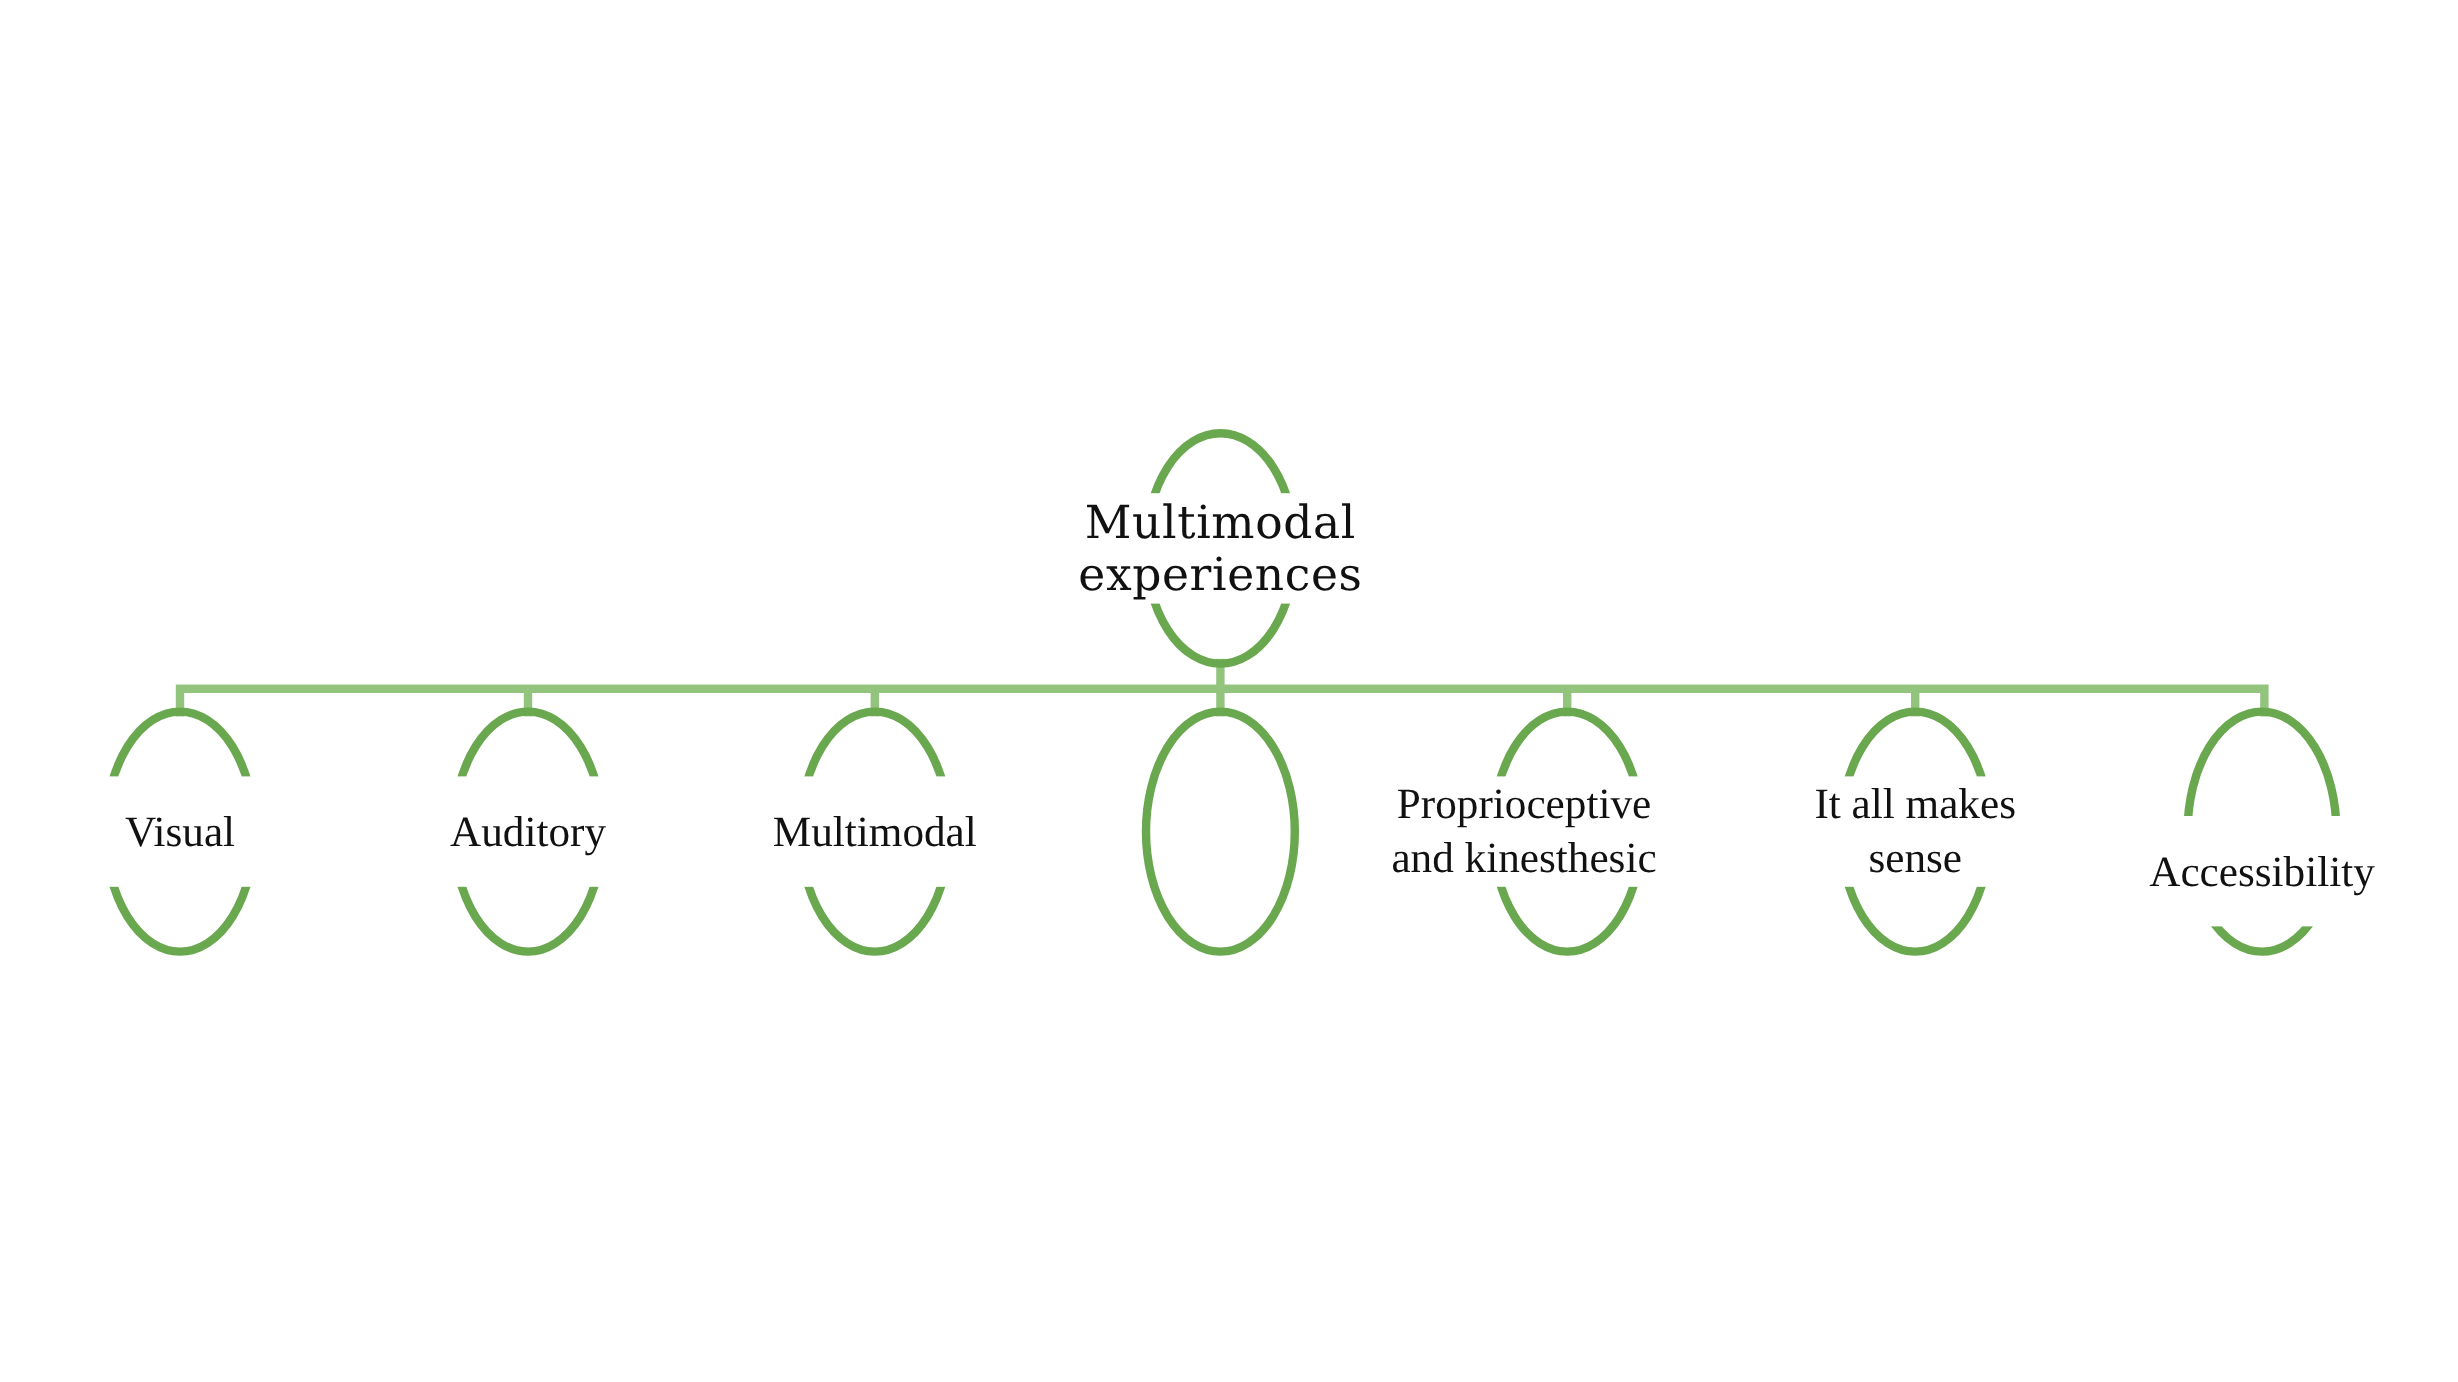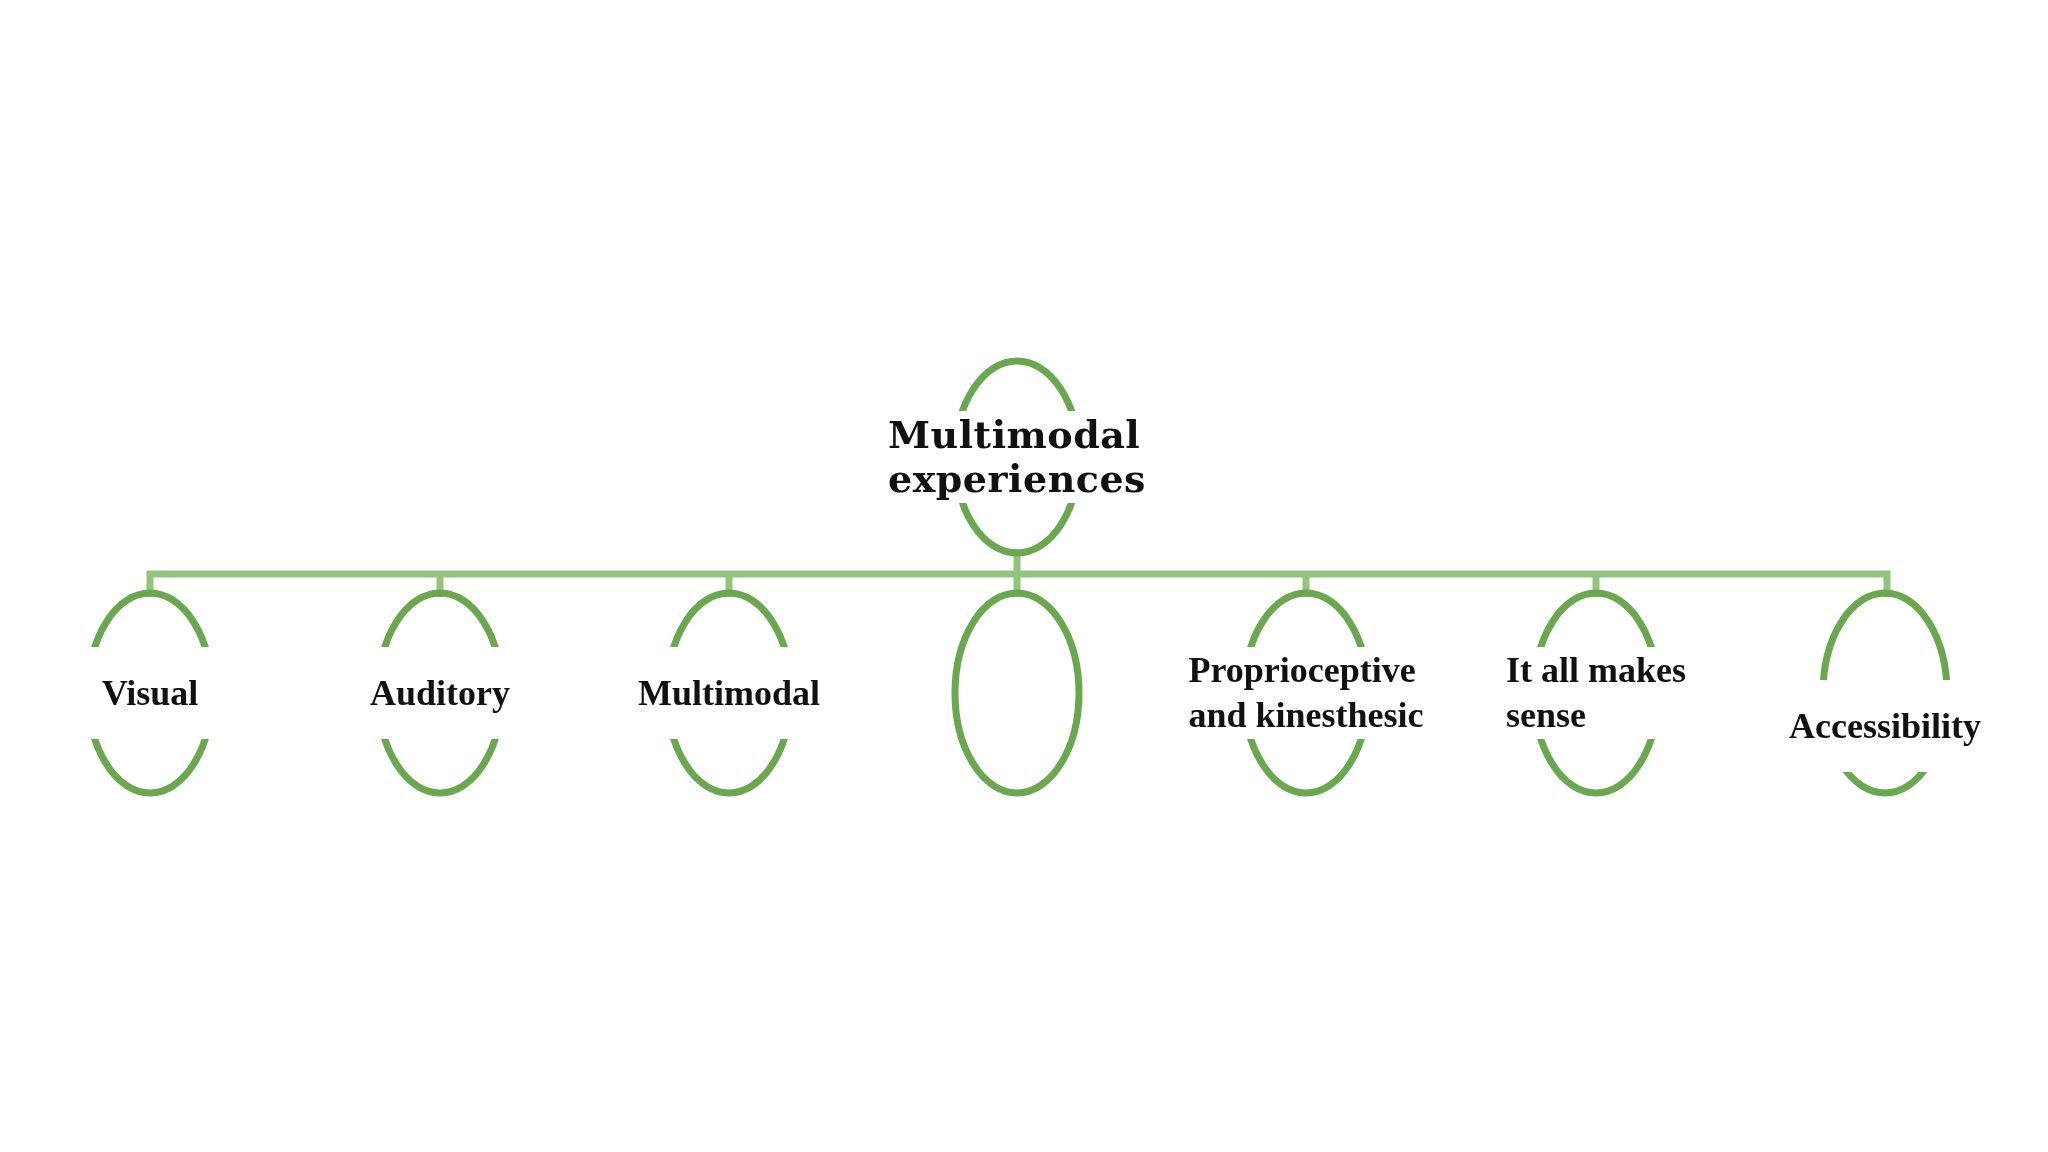--- a/index.html
+++ b/index.html
@@ -40,24 +40,24 @@
     position: absolute;
     transform: translateX(-50%);
     height: 92px;
     min-width: 172px;
     padding: 0 14px;
     display: flex;
     align-items: center;
     justify-content: center;
     background: var(--bg);
     color: var(--text);
-    font-weight: bold;
+    font-weight: normal;
     font-size: 36px;
     line-height: 45px;
-    text-align: left;
+    text-align: center;
     white-space: pre;
   }
   .node-label.root {
     font-family: "DejaVu Serif", serif;
     font-size: 38px;
     line-height: 44px;
     letter-spacing: 0.5px;
   }
 </style>
 </head>
@@ -86,19 +86,19 @@
     <ellipse class="node-ellipse" cx="1596" cy="693" rx="62" ry="100"></ellipse>
     <ellipse class="node-ellipse" cx="1885" cy="693" rx="62" ry="100"></ellipse>
   </svg>
 
   <div class="node-label root" style="left:1017px; top:411px;">Multimodal
 experiences</div>
 
   <div class="node-label" style="left:440px;  top:647px;">Auditory</div>
   <div class="node-label" style="left:150px;  top:647px;">Visual</div>
   <div class="node-label" style="left:729px;  top:647px;">Multimodal</div>
-  <div class="node-label" style="left:1306px; top:647px;">Proprioceptive
+  <div class="node-label" style="left:1270px; top:647px;">Proprioceptive
 and kinesthesic</div>
   <div class="node-label" style="left:1596px; top:647px;">It all makes
 sense</div>
   <div class="node-label" style="left:1885px; top:680px;">Accessibility</div>
 
 </div>
 
 </body></html>

